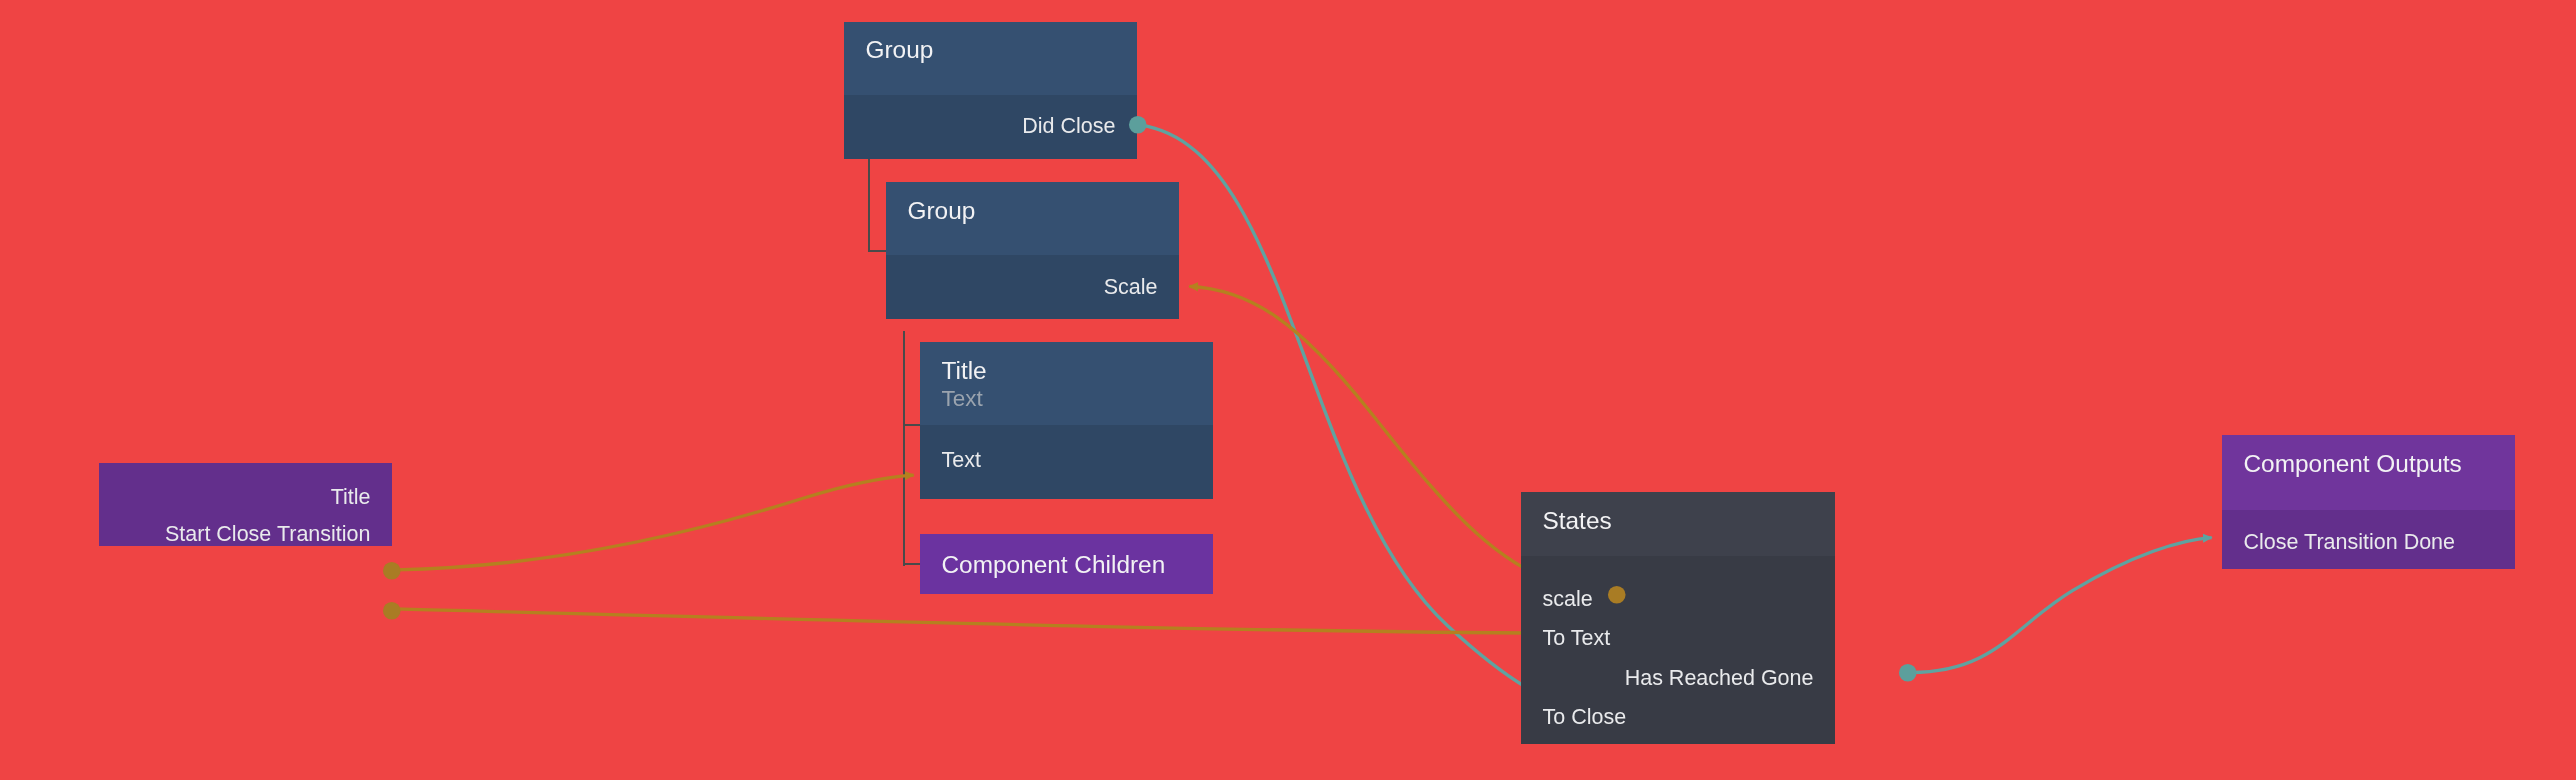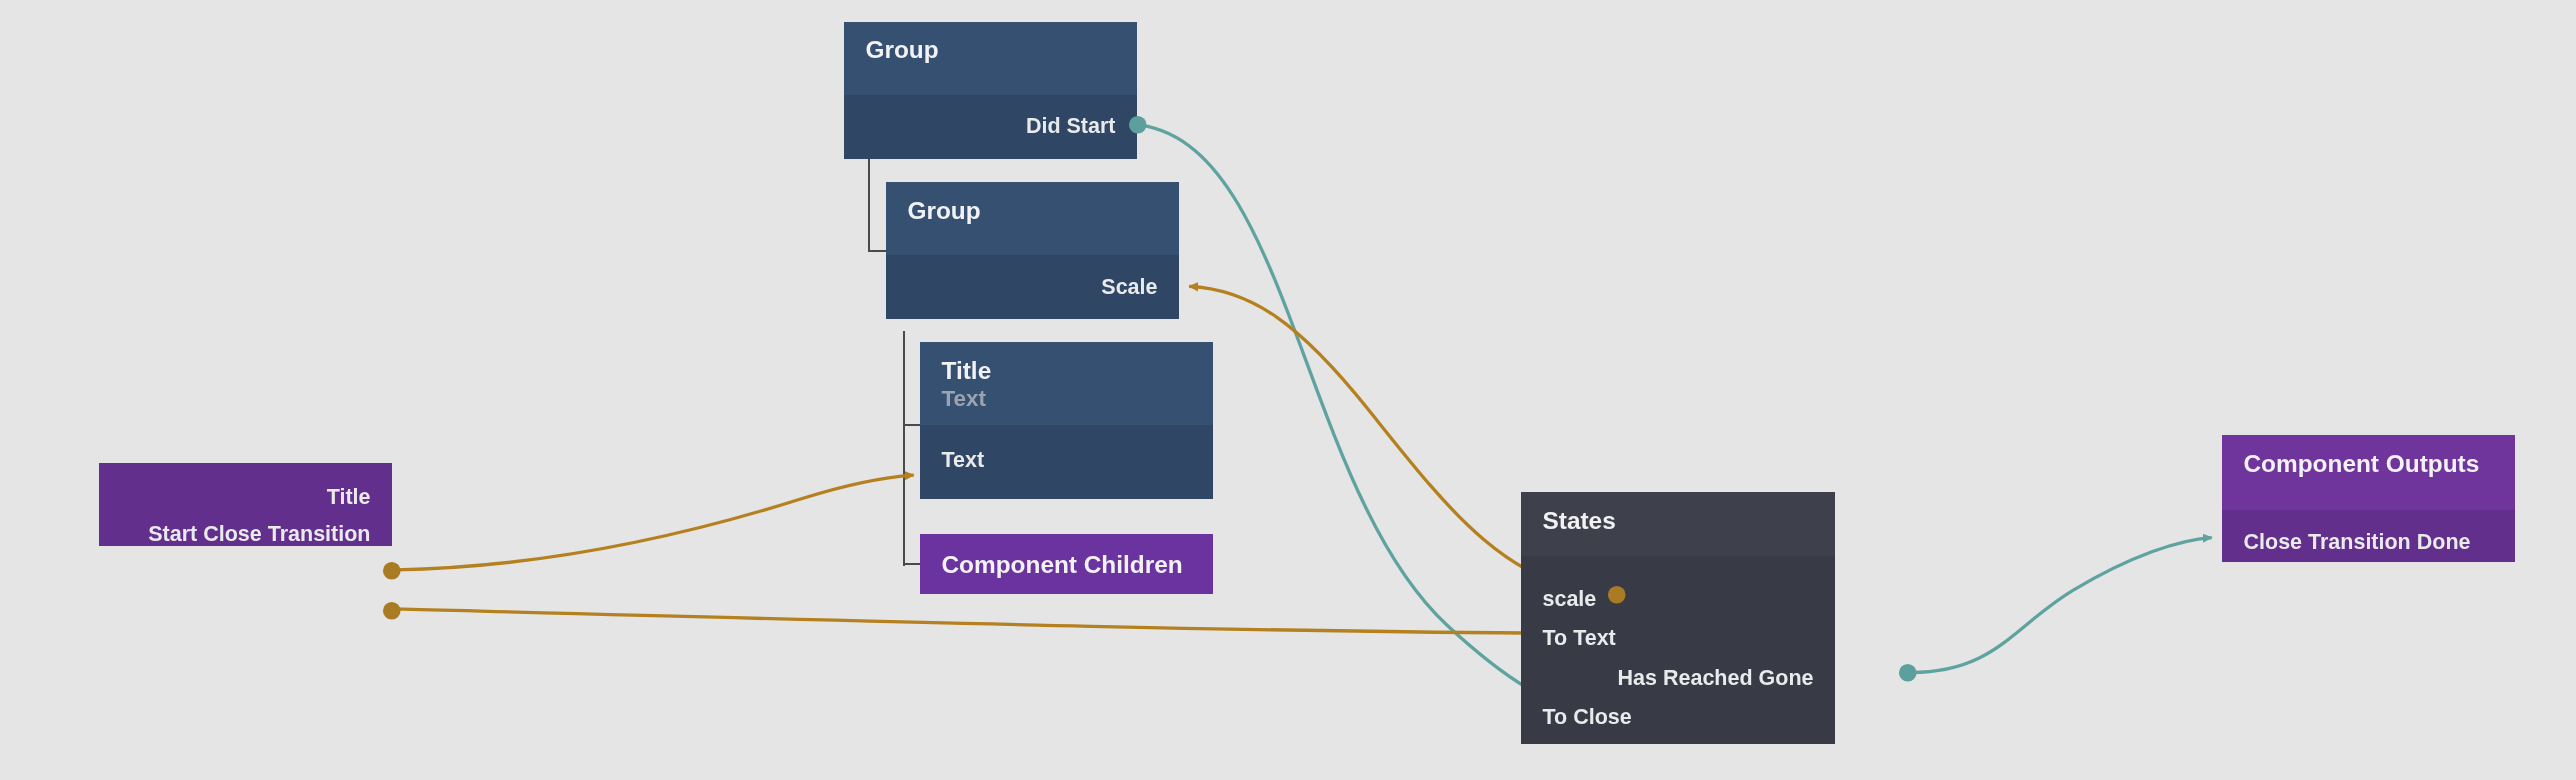--- a/index.html
+++ b/index.html
@@ -11,22 +11,21 @@
     width: 2576px;
     height: 780px;
     overflow: hidden;
     font-family: "Liberation Sans", sans-serif;
     -webkit-font-smoothing: antialiased;
   }
   #canvas {
     position: relative;
     width: 2576px;
     height: 780px;
-    background: #e5e5e5;
-    font-weight: bold;
+    background: #ef4444;
   }
   #edges {
     position: absolute;
     left: 0; top: 0;
     width: 2576px;
     height: 780px;
     pointer-events: none;
   }
   .node {
     position: absolute;
@@ -123,21 +122,21 @@
 
     <path d="M404,623 C900,636 1300,647 1636,648" fill="none" stroke="#b5801f" stroke-width="3.4" marker-end="url(#arrow-amber)"></path>
   </svg>
 
   <div class="node blue" style="left:844px; top:21.5px; width:293px;">
     <div class="node-header" style="height:73px;">
       <div class="node-title">Group</div>
     </div>
     <div class="node-body" style="height:64px;">
       <div class="port-row out" style="top:19.6px;">
-        <span class="port-label">Did Start</span>
+        <span class="port-label">Did Close</span>
       </div>
     </div>
   </div>
   <svg class="port-marker" style="position:absolute; left:1127px; top:114px; width:21.5px; height:21.5px;" viewBox="0 0 22 22" width="21.5" height="21.5">
     <circle cx="11" cy="11" r="9" fill="#5c9f9c"></circle>
   </svg>
 
   <div class="node blue" style="left:886px; top:182px; width:293px;">
     <div class="node-header" style="height:73px;">
       <div class="node-title">Group</div>
@@ -207,21 +206,21 @@
     <circle cx="11" cy="11" r="9" fill="#a97c24"></circle>
   </svg>
   <svg style="position:absolute; left:1897px; top:662px; width:21.5px; height:21.5px;" viewBox="0 0 22 22" width="21.5" height="21.5">
     <circle cx="11" cy="11" r="9" fill="#5c9f9c"></circle>
   </svg>
 
   <div class="node purple" style="left:2222px; top:435px; width:293px;">
     <div class="node-header" style="height:75px;">
       <div class="node-title">Component Outputs</div>
     </div>
-    <div class="node-body" style="height:52px;text-align:right;">
+    <div class="node-body" style="height:59px;text-align:right;">
       <div class="port-row in" style="top:19.6px;">
         <span class="port-label">Close Transition Done</span>
       </div>
     </div>
   </div>
 
 </div>
 
 
 </body></html>

